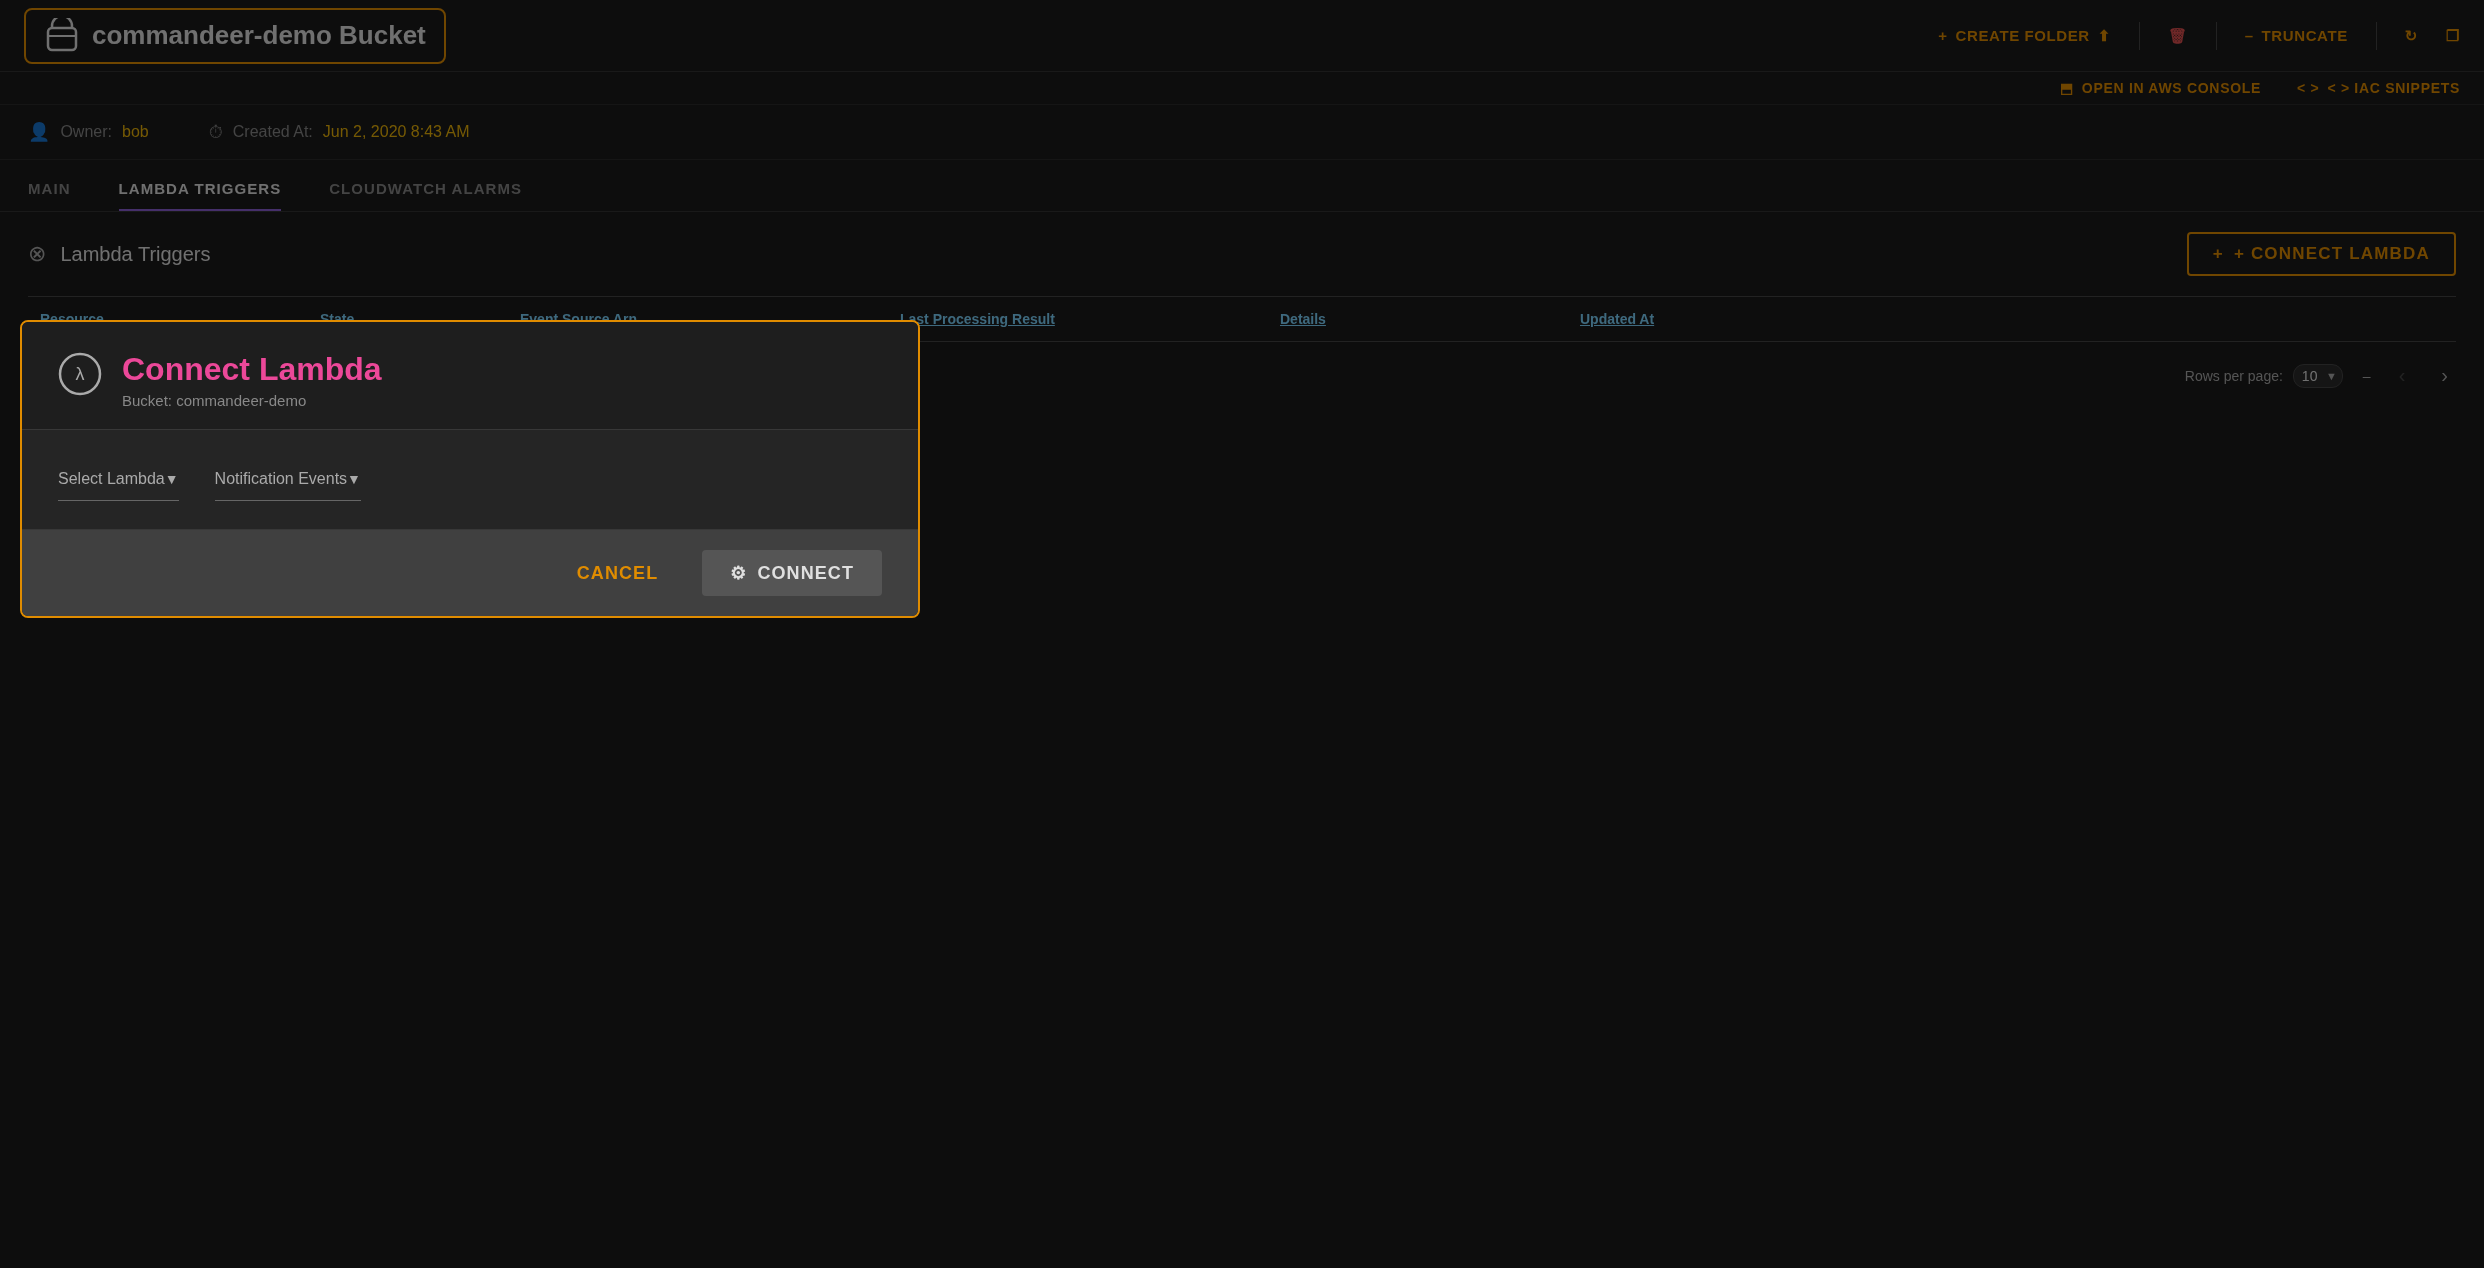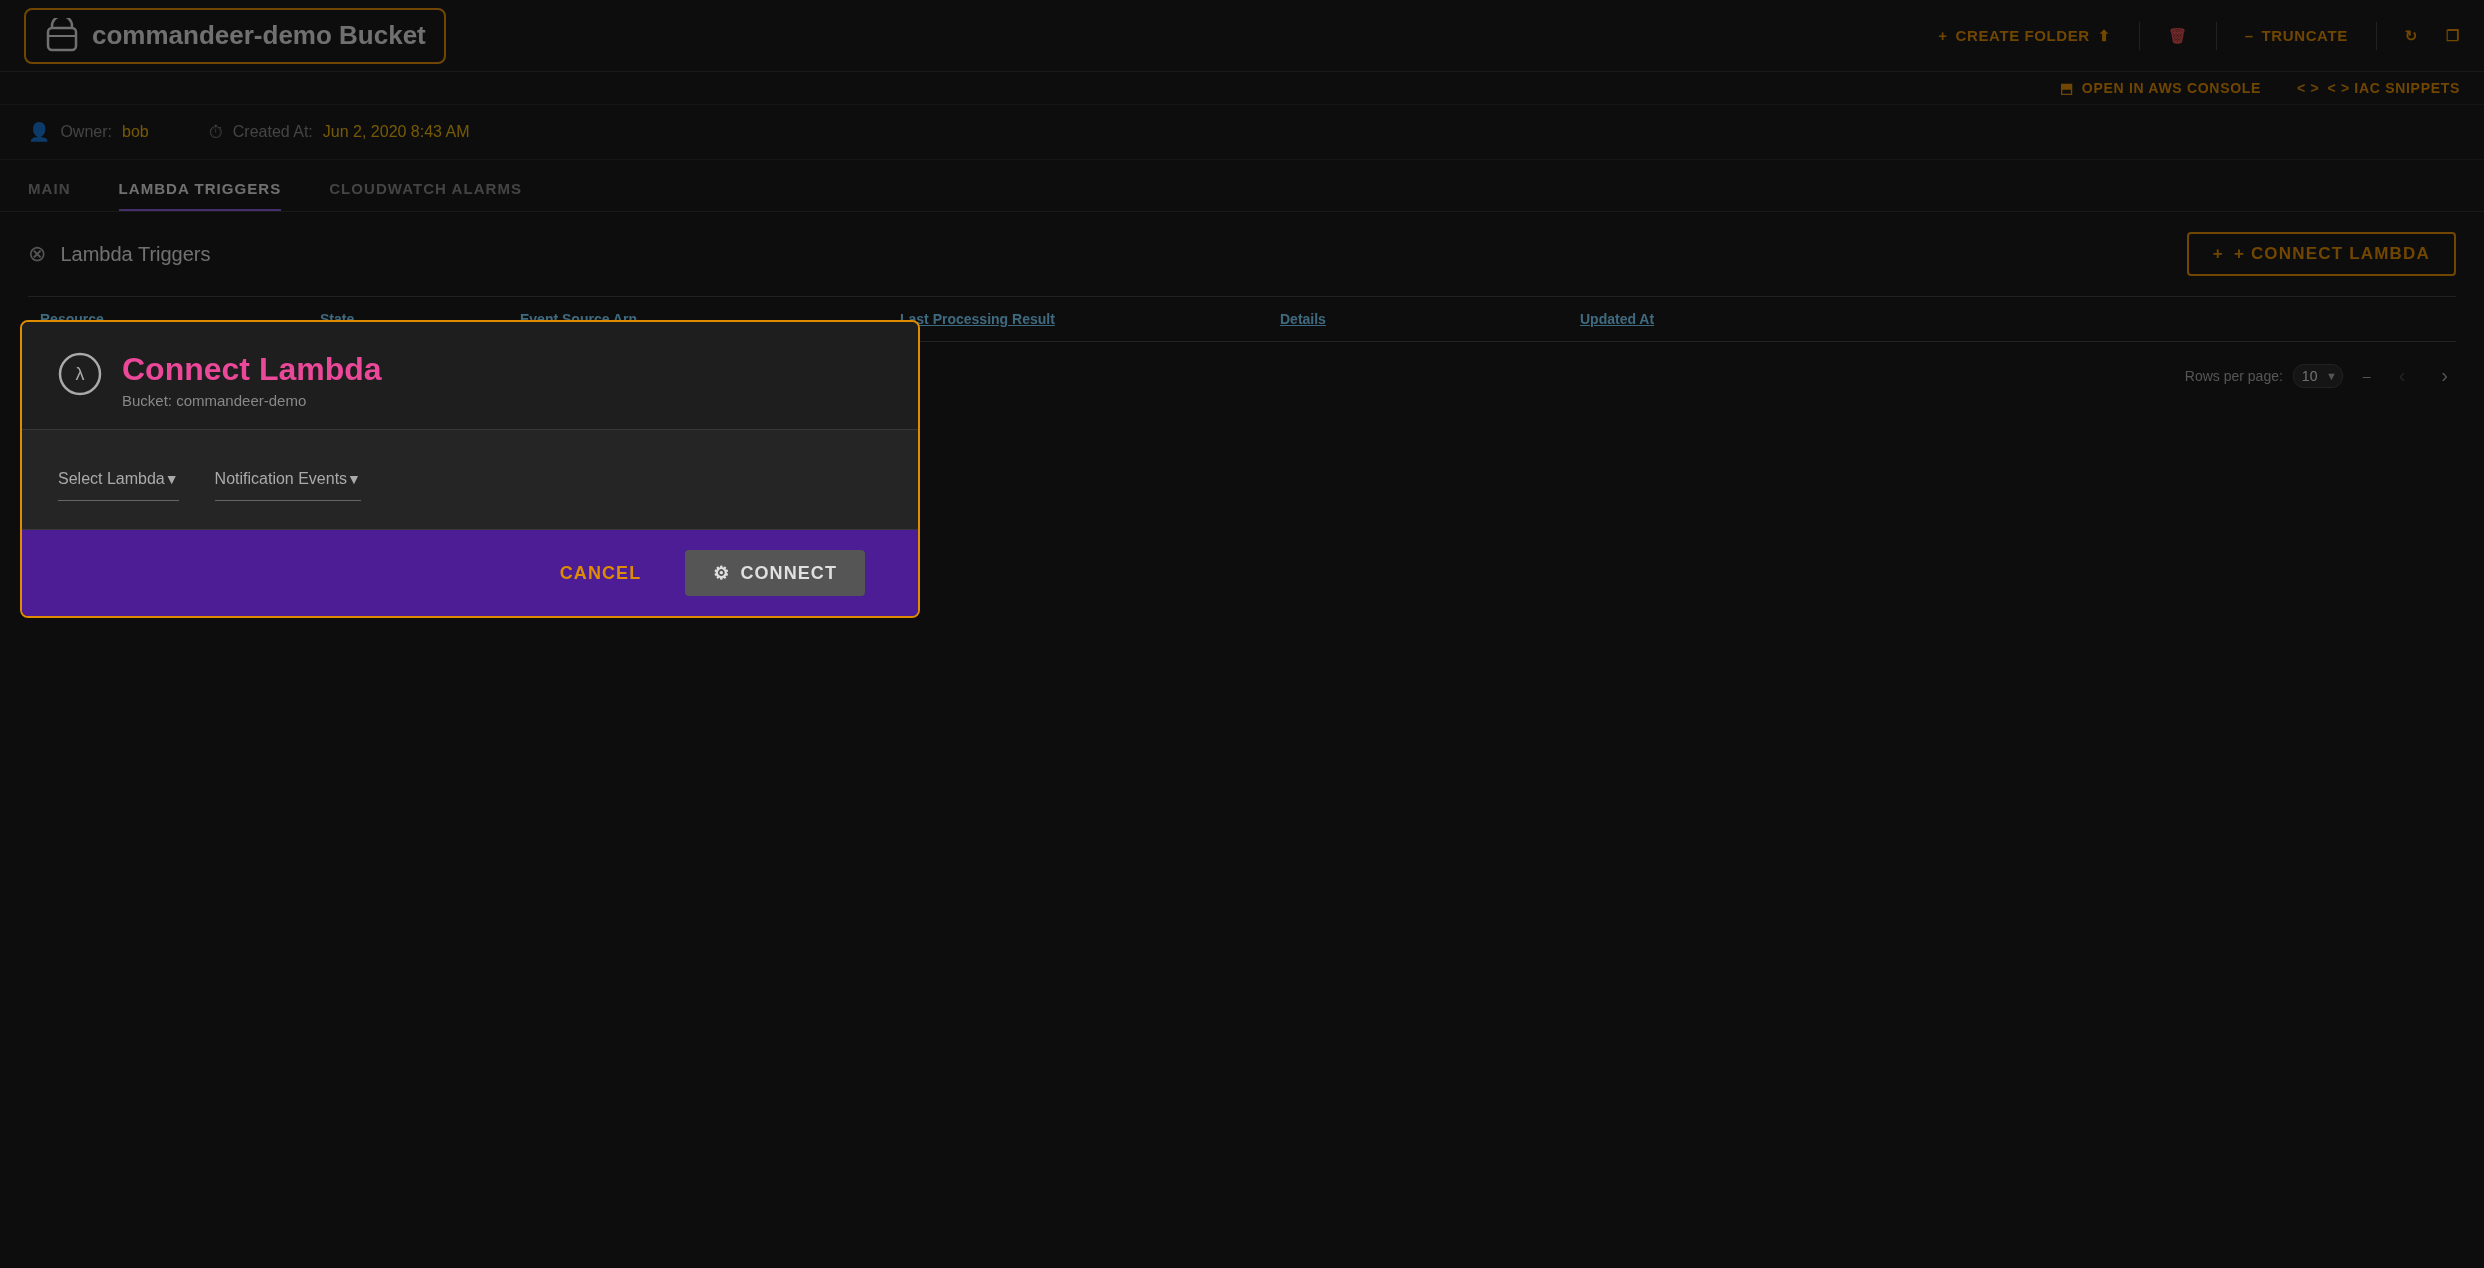--- a/index.html
+++ b/index.html
@@ -303,22 +303,22 @@
       padding: 4px 0;
       display: flex;
       align-items: center;
       justify-content: space-between;
     }
     .modal-select-arrow {
       font-size: 14px;
       color: #aaa;
     }
     .modal-footer {
-      padding: 20px 53px;
-      background: #4c1d95;
+      padding: 20px 36px;
+      background: #404040;
       border-top: 1px solid #383838;
       display: flex;
       align-items: center;
       justify-content: flex-end;
       gap: 24px;
     }
     .cancel-btn {
       background: none;
       border: none;
       color: #e08c00;

